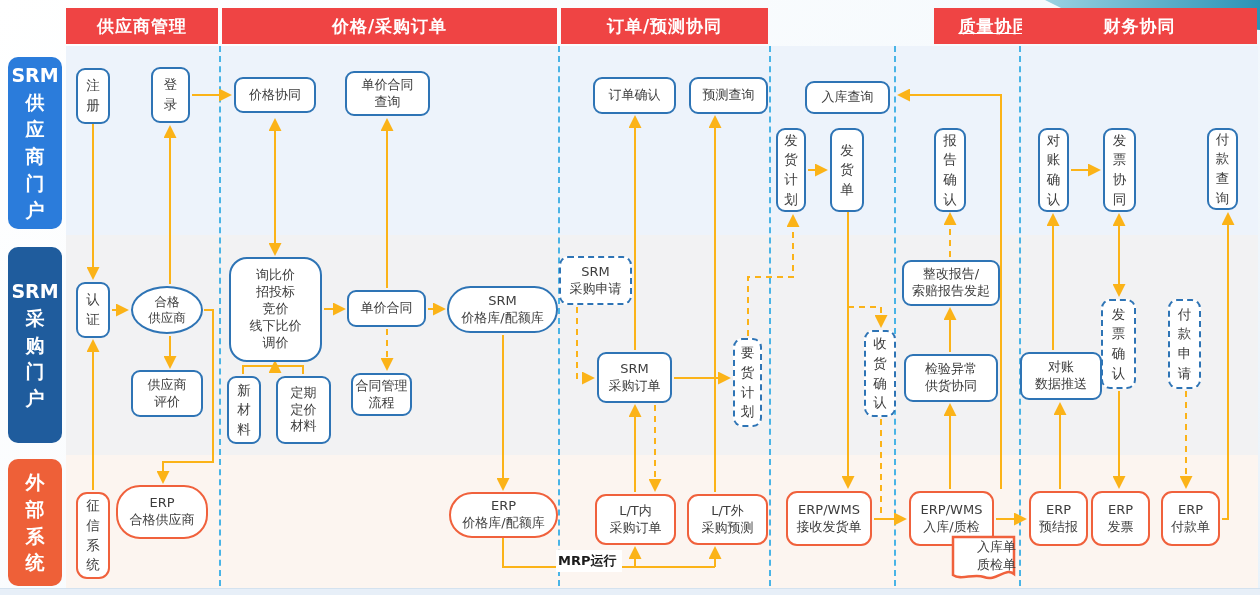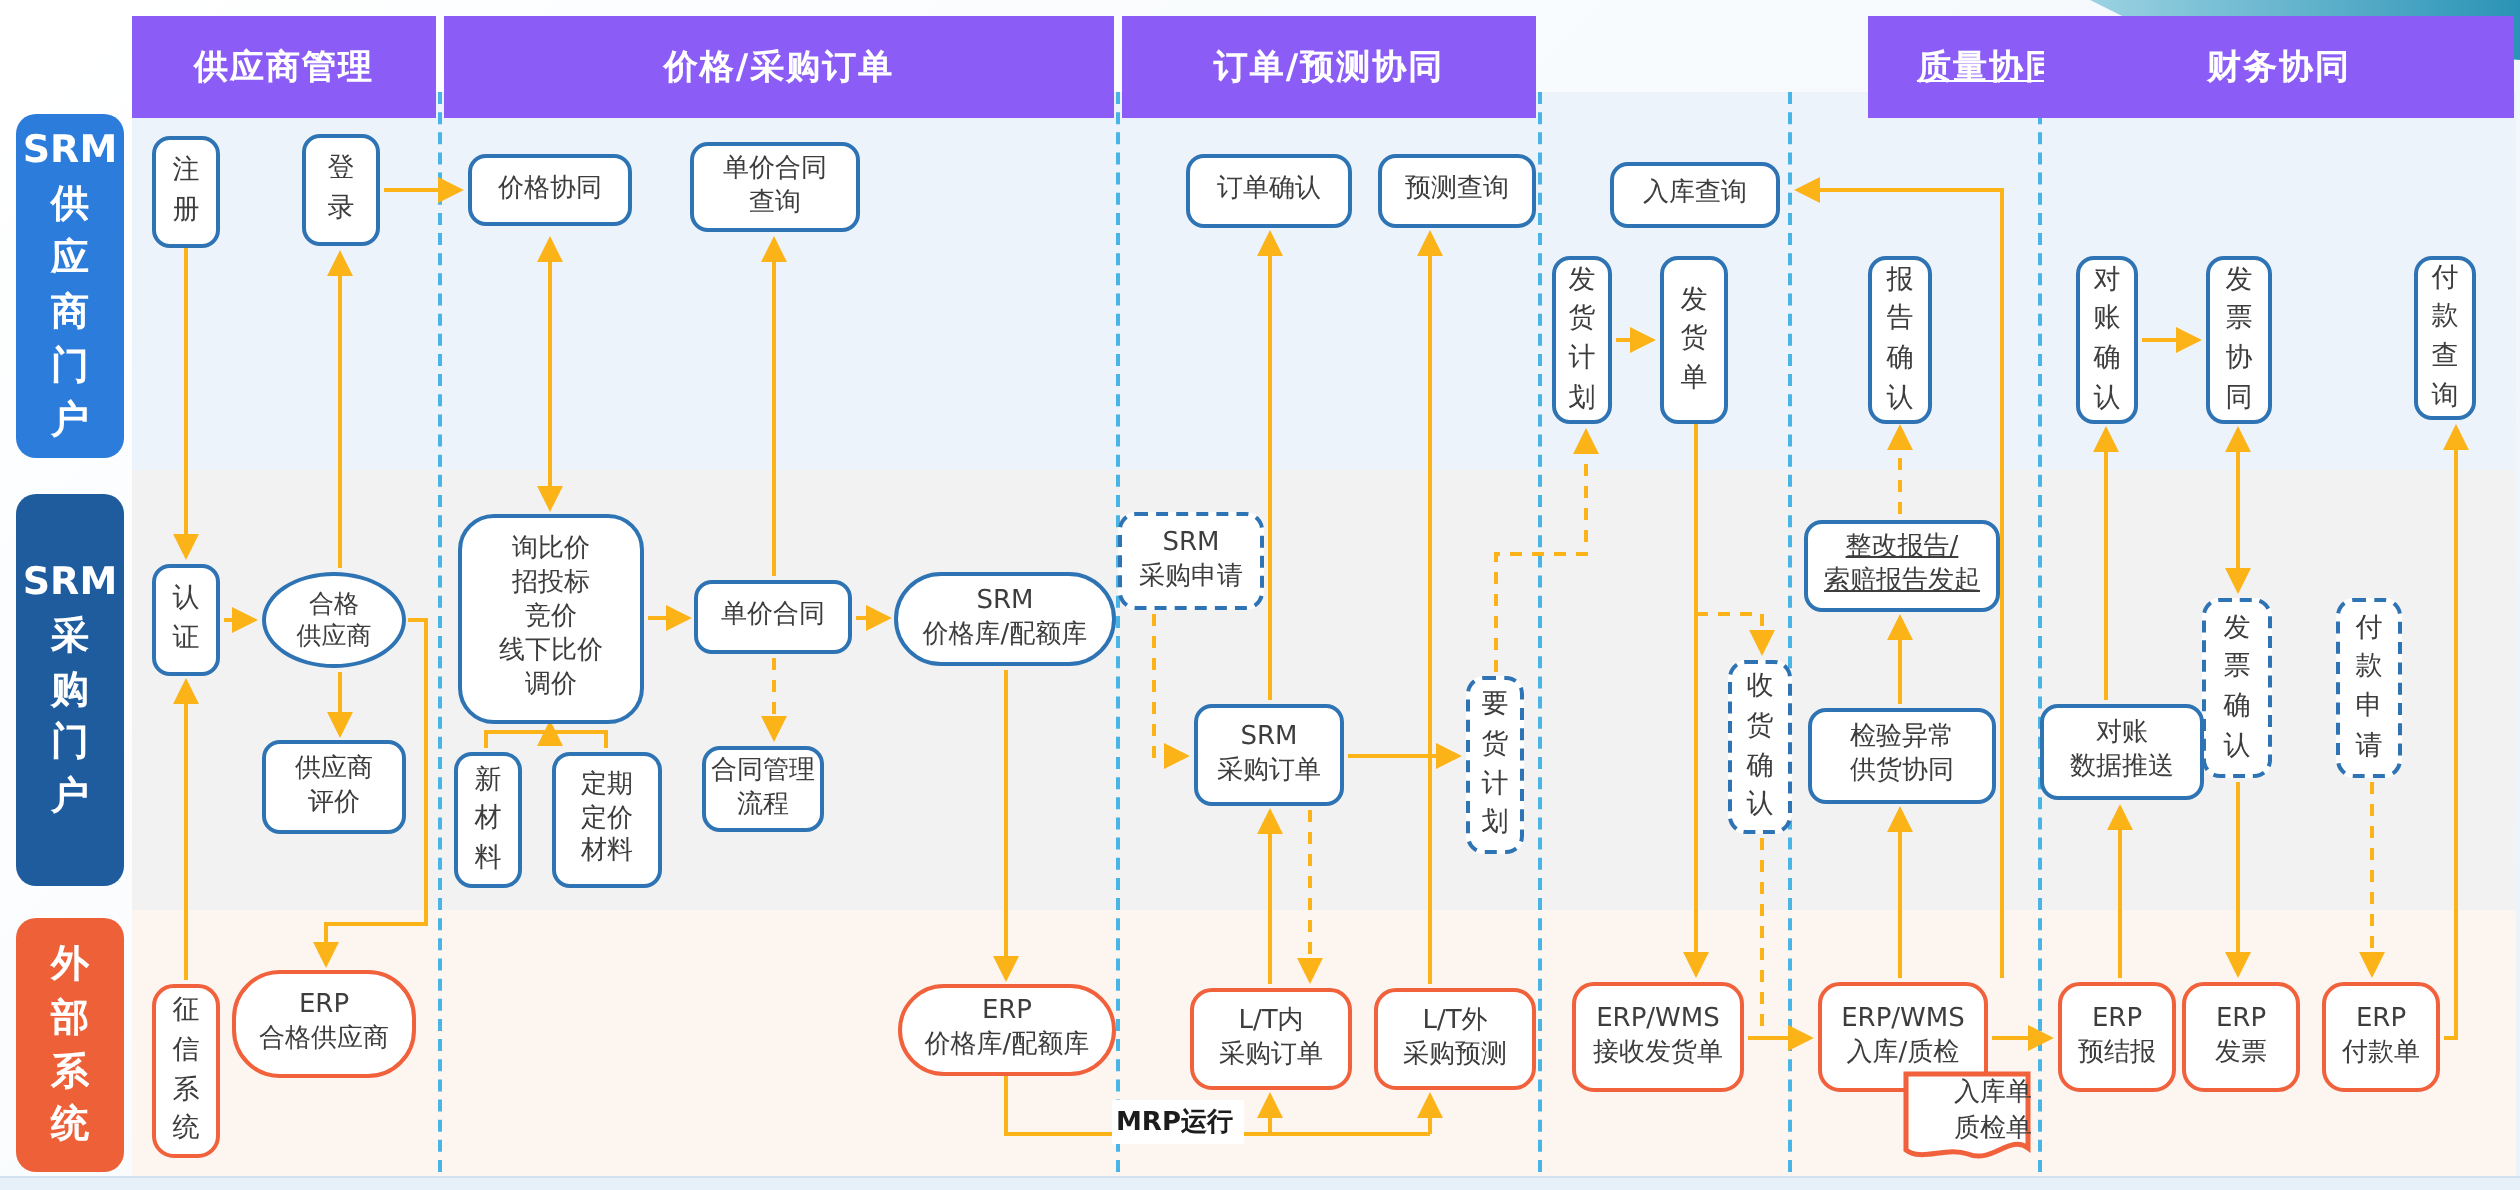--- a/index.html
+++ b/index.html
@@ -12,21 +12,21 @@
   
   .lanebg{position:absolute;left:66px;width:1192px;z-index:1;}
   .lanebg.l1{top:46px;height:189px;background:#edf3fb;}
   .lanebg.l2{top:235px;height:220px;background:#f2f2f3;}
   .lanebg.l3{top:455px;height:133px;background:#fcf5f0;}
   .bottomstrip{position:absolute;left:0;top:588px;width:1260px;height:7px;background:#e7eff8;border-top:1px solid #d4e2ef;z-index:1;}
   .wedge{position:absolute;right:0;top:0;width:215px;height:30px;z-index:2;
     background:linear-gradient(to right,#9bd2e2,#2a93b6);
     clip-path:polygon(0 0,100% 0,100% 100%,14% 50%);}
   
-  .hdr{position:absolute;top:8px;height:51px;z-index:8;background:#8b5cf6;
+  .hdr{position:absolute;top:8px;height:36px;z-index:8;background:#ef4444;
     color:#fff;font-weight:bold;font-size:17px;letter-spacing:1px;
     display:flex;align-items:center;justify-content:center;}
   
   .lane{position:absolute;left:8px;width:54px;z-index:8;border-radius:10px;
     color:#fff;font-weight:bold;font-size:19px;line-height:1.42;text-align:center;
     display:flex;align-items:center;justify-content:center;white-space:pre-line;}
   
   .sep{position:absolute;top:46px;height:540px;width:0;z-index:4;border-left:2px dashed #49b4e6;}
   
   .n{position:absolute;box-sizing:border-box;z-index:10;background:#fff;
@@ -209,21 +209,21 @@
 货
 确
 认</div>
   <div class="n o" style="left:786px;top:491px;width:86px;height:55px;">ERP/WMS
 接收发货单</div>
 
   <div class="n v" style="left:934px;top:128px;width:32px;height:84px;">报
 告
 确
 认</div>
-  <div class="n" style="left:902px;top:260px;width:98px;height:46px;text-decoration:underline;">整改报告/
+  <div class="n" style="left:902px;top:260px;width:98px;height:46px;">整改报告/
 索赔报告发起</div>
   <div class="n" style="left:904px;top:354px;width:94px;height:48px;">检验异常
 供货协同</div>
   <div class="n o" style="left:909px;top:491px;width:85px;height:55px;">ERP/WMS
 入库/质检</div>
   <div class="doc" style="left:951px;top:535px;width:65px;height:48px;">
     <svg viewBox="0 0 65 48" preserveAspectRatio="none">
       <path d="M2 2 H63 V39 C54 32 45 47 33 42 C22 38 10 46 2 40 Z" fill="#ffffff" stroke="#f0613c" stroke-width="2.5"></path>
     </svg>
     <span>入库单

